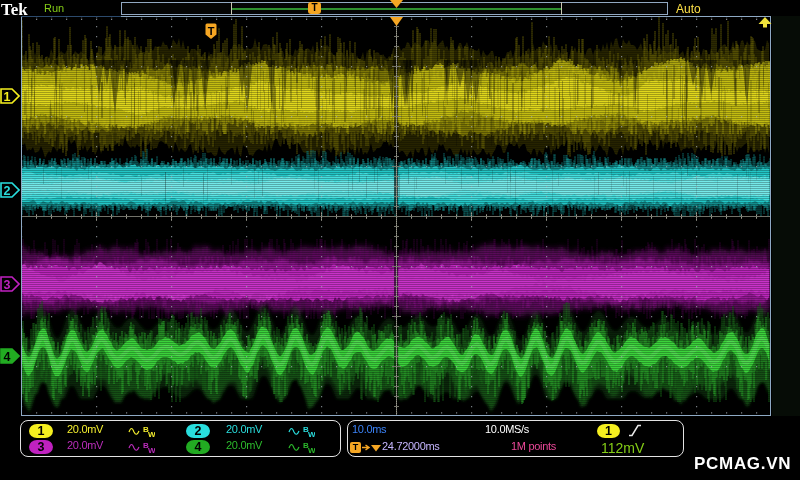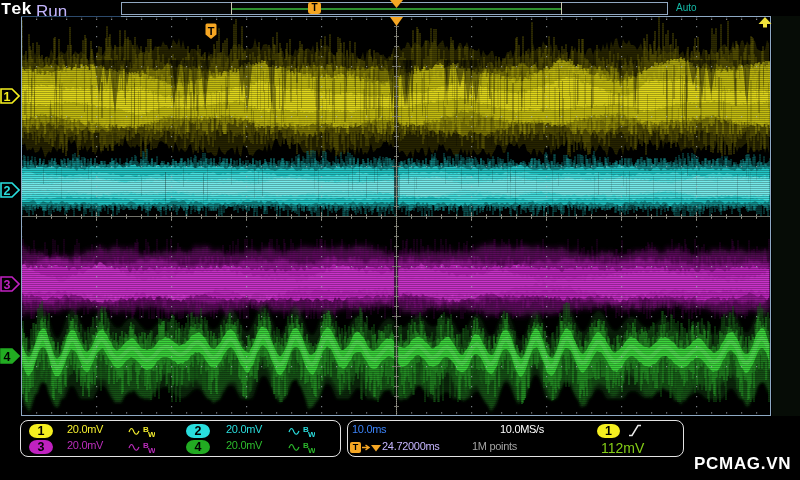--- a/index.html
+++ b/index.html
@@ -2,23 +2,23 @@
 <html><head><meta charset="utf-8"><style>
 *{margin:0;padding:0;box-sizing:border-box}
 body{width:800px;height:480px;background:#000;position:relative;overflow:hidden;
   font-family:"Liberation Sans",sans-serif;-webkit-font-smoothing:antialiased}
 .abs{position:absolute;opacity:.999}
 .t15{font-size:11px;letter-spacing:-0.3px}
 .pill{position:absolute;opacity:.999;width:24px;height:14px;border-radius:8px/7px;color:#000;
   font-weight:bold;font-size:12.5px;text-align:center;line-height:14px}
 </style></head><body>
 
-<div class="abs" style="left:1px;top:0px;color:#fff;font-family:Liberation Mono, monospace;font-weight:bold;font-size:17px">Tek</div>
-<div class="abs" style="left:36px;top:2px;color:#c4b5fd;font-size:17px">Run</div>
-<div class="abs" style="left:676px;top:2px;color:#14b8a6;font-size:10px">Auto</div>
+<div class="abs" style="left:1px;top:0px;color:#fff;font-family:Liberation Serif, serif;font-weight:bold;font-size:17px">Tek</div>
+<div class="abs" style="left:44px;top:2px;color:#84cc16;font-size:11px">Run</div>
+<div class="abs" style="left:676px;top:2px;color:#fde047;font-size:12px">Auto</div>
 <div class="abs" style="left:772px;top:16px;width:28px;height:400px;background:#060c06"></div>
 <div class="abs" style="left:121px;top:2px;width:547px;height:13px;border:1px solid #92a8c2;background:#050505"></div>
 <div class="abs" style="left:231px;top:2px;width:1px;height:13px;background:#c8c8b4"></div>
 <div class="abs" style="left:561px;top:2px;width:1px;height:13px;background:#c8c8b4"></div>
 <div class="abs" style="left:232px;top:8px;width:329px;height:2px;background:#2e8f2e"></div>
 <div class="abs" style="left:308px;top:2px;width:13px;height:12px;background:#f5a623;border-radius:3px;color:#000;font-weight:bold;font-size:10px;text-align:center;line-height:12px">T</div>
 <svg class="abs" style="left:390px;top:0px" width="13" height="8">
     <path d="M0,0 H13 L6.5,8 Z" fill="#f5a623"></path>
   </svg>
 
@@ -763,22 +763,22 @@
   </svg>
 <div class="pill" style="left:186px;top:440px;background:#22ab22">4</div>
 <div class="abs t15" style="left:226px;top:439px;color:#2cbb2c">20.0mV</div>
 <svg class="abs" style="left:288px;top:440px" width="27" height="14">
     <path d="M1,8 Q3.5,1 6,8 Q8.5,13 11,7" fill="none" stroke="#2cbb2c" stroke-width="1.2"></path>
     <text x="15" y="7.5" font-size="8" font-weight="bold" fill="#2cbb2c" fill-opacity="0.99" font-family="Liberation Sans">B</text>
     <text x="20" y="12.5" font-size="8" font-weight="bold" fill="#2cbb2c" fill-opacity="0.99" font-family="Liberation Sans">W</text>
   </svg>
 
 <div class="abs t15" style="left:352px;top:423px;color:#3b82f6">10.0ms</div>
-<div class="abs t15" style="left:500px;top:423px;color:#fff">10.0MS/s</div>
-<div class="abs t15" style="left:472px;top:440px;color:#a3a3a3">1M points</div>
+<div class="abs t15" style="left:485px;top:423px;color:#fff">10.0MS/s</div>
+<div class="abs t15" style="left:511px;top:440px;color:#ec4899">1M points</div>
 <div class="abs" style="left:350px;top:442px;width:11px;height:11px;background:#f5a623;border-radius:2px;color:#000;font-weight:bold;font-size:9px;text-align:center;line-height:11px">T</div>
 <svg class="abs" style="left:362px;top:443px" width="20" height="10">
     <path d="M0,4.5 H6 M3.5,2 L7,4.5 L3.5,7" stroke="#f5a623" stroke-width="1.5" fill="none"></path>
     <path d="M9,2 H19 L14,8.5 Z" fill="#f5a623"></path>
   </svg>
 <div class="abs t15" style="left:382px;top:440px;color:#c4b5fd">24.72000ms</div>
 
 <div class="pill" style="left:597px;top:424px;width:23px;background:#f5ef1f">1</div>
 <svg class="abs" style="left:628px;top:424px" width="14" height="13">
     <path d="M1,11.5 H4 L10,1.5 H13" stroke="#e8e8e8" stroke-width="1.5" fill="none"></path>

